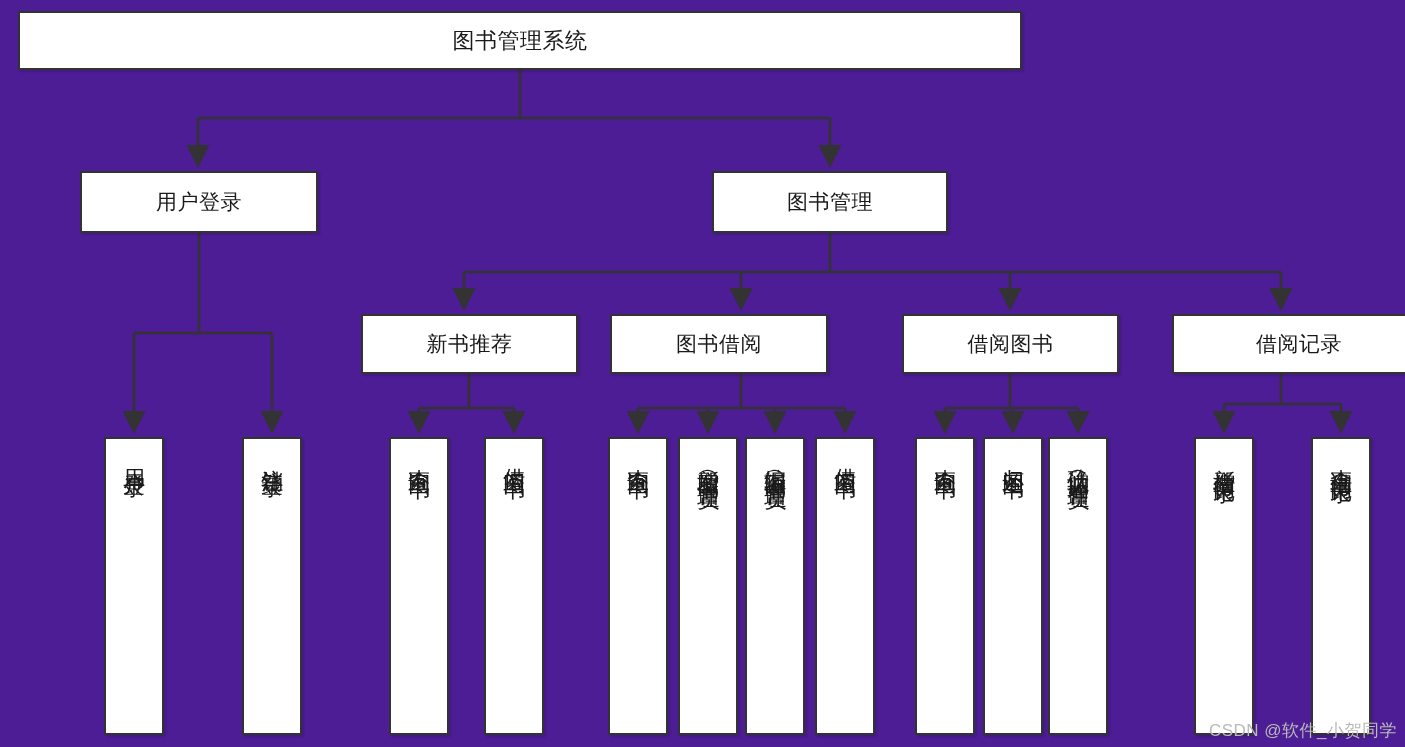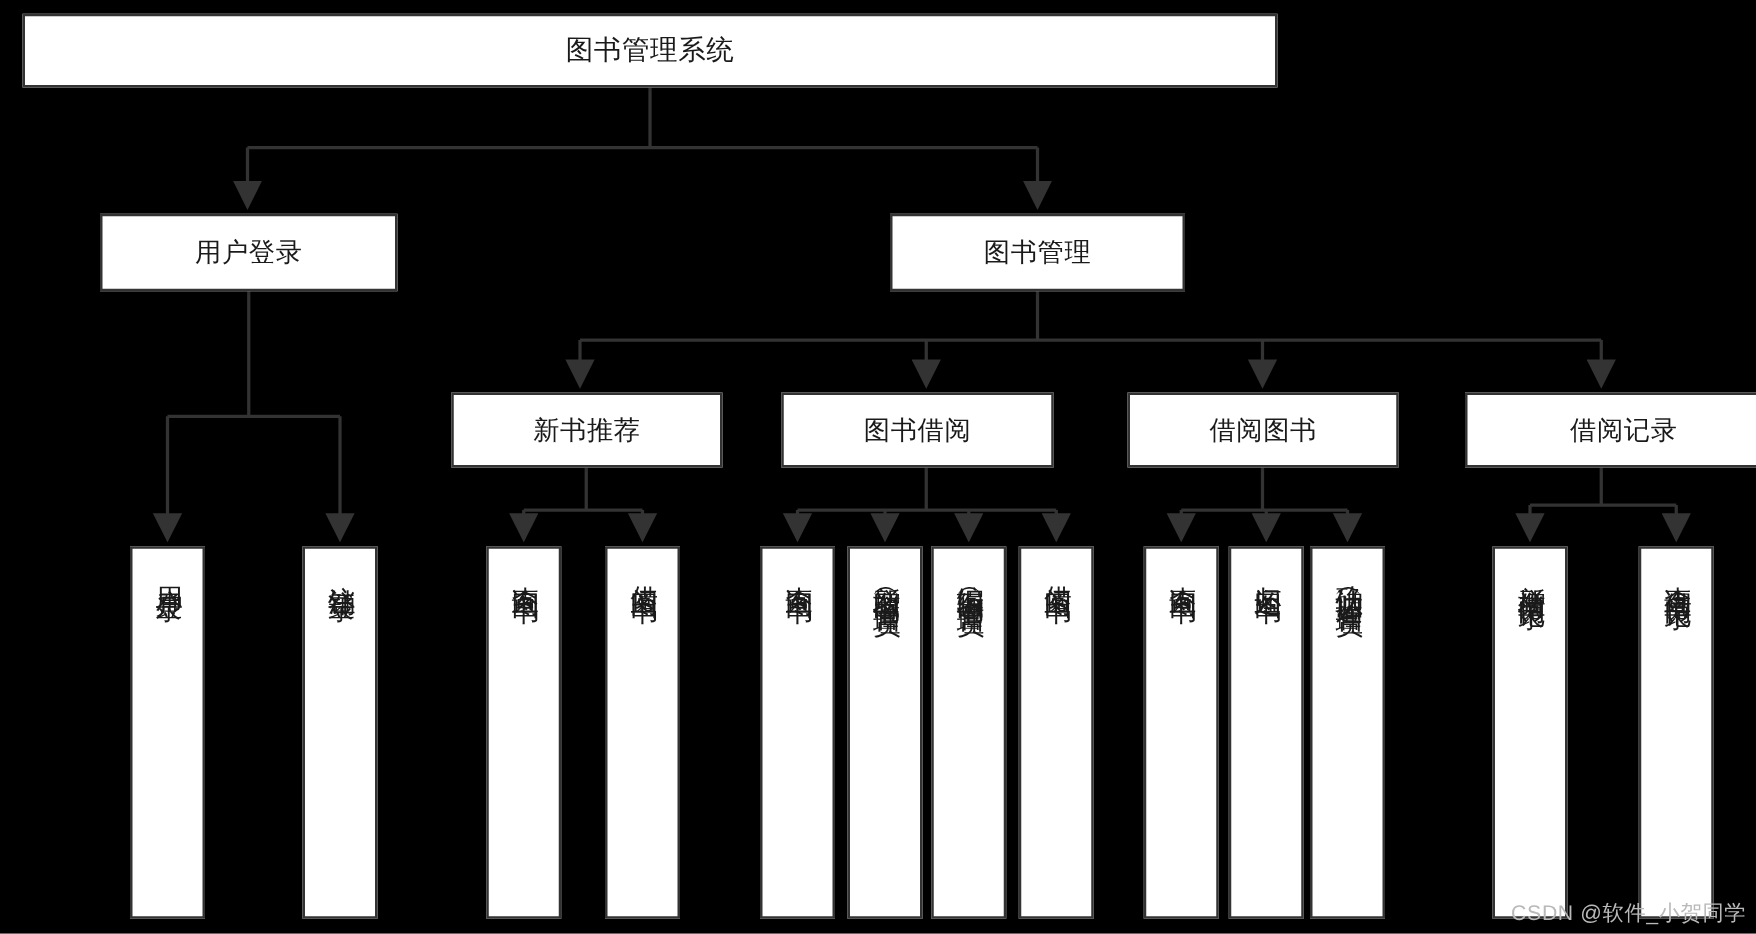--- a/index.html
+++ b/index.html
@@ -7,21 +7,21 @@
     padding: 0;
     background: #ffffff;
   }
   body {
     font-family: "DejaVu Sans", "Liberation Sans", sans-serif;
   }
   #canvas {
     position: relative;
     width: 1405px;
     height: 747px;
-    background: #000000;
+    background: #4c1d95;
     overflow: hidden;
   }
   #svg-layer {
     position: absolute;
     left: 0;
     top: 0;
     width: 1405px;
     height: 747px;
   }
   .node {
@@ -135,21 +135,21 @@
   <div class="node h" style="left:80px; top:171px; width:238px; height:62px;">
     <span class="label">用户登录</span>
   </div>
   <div class="node h" style="left:361px; top:314px; width:217px; height:60px;">
     <span class="label">新书推荐</span>
   </div>
 
   <div class="node h" style="left:712px; top:171px; width:236px; height:62px;">
     <span class="label">图书管理</span>
   </div>
-  <div class="node h" style="left:625px; top:314px; width:218px; height:60px;">
+  <div class="node h" style="left:610px; top:314px; width:218px; height:60px;">
     <span class="label">图书借阅</span>
   </div>
   <div class="node h" style="left:902px; top:314px; width:217px; height:60px;">
     <span class="label">借阅图书</span>
   </div>
   <div class="node h" style="left:1172px; top:314px; width:254px; height:60px;">
     <span class="label">借阅记录</span>
   </div>
 
   <div class="node v" style="left:104px; top:437px; width:60px; height:298px;">

